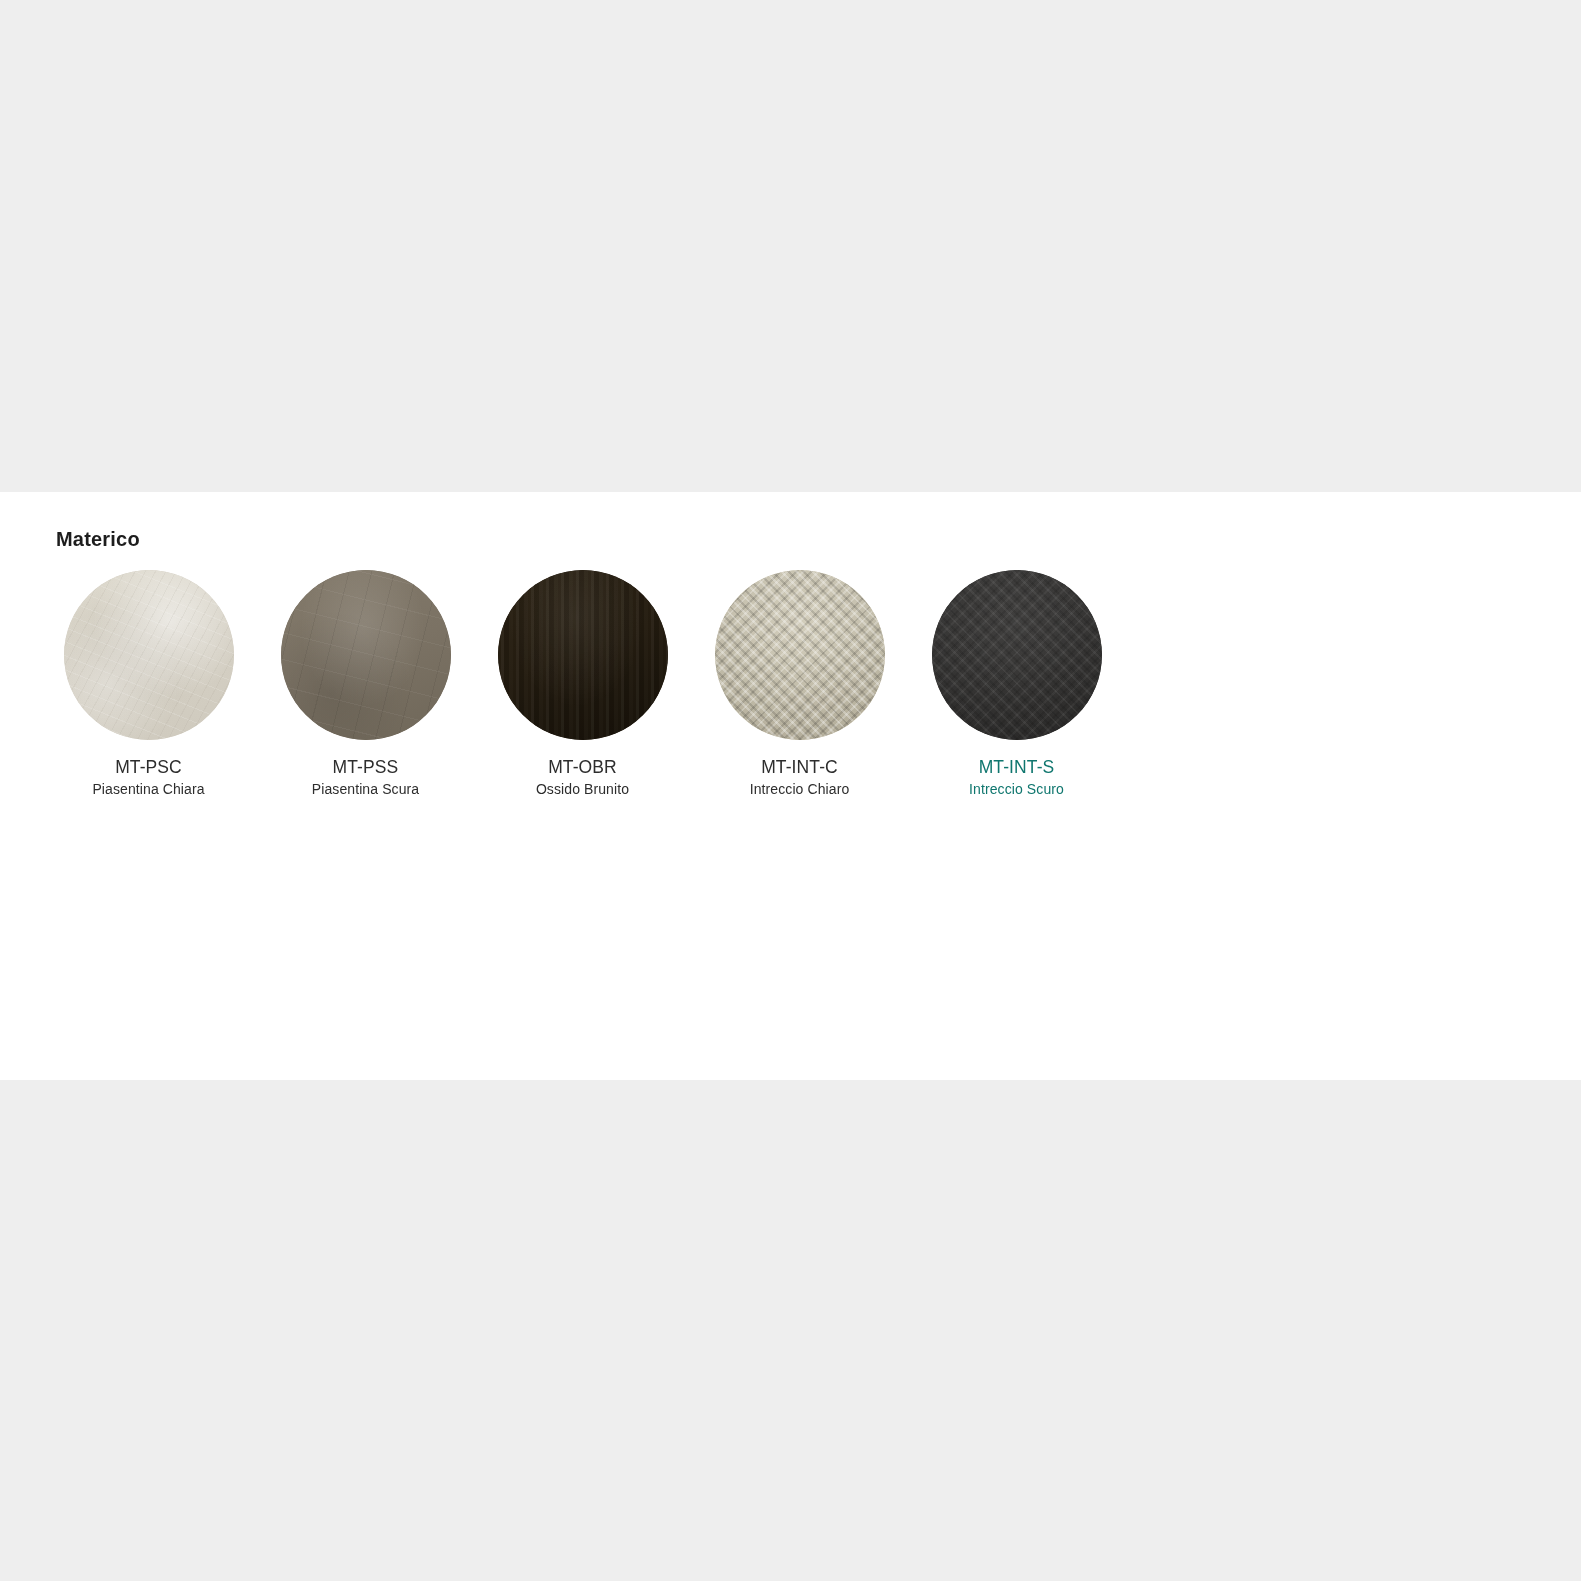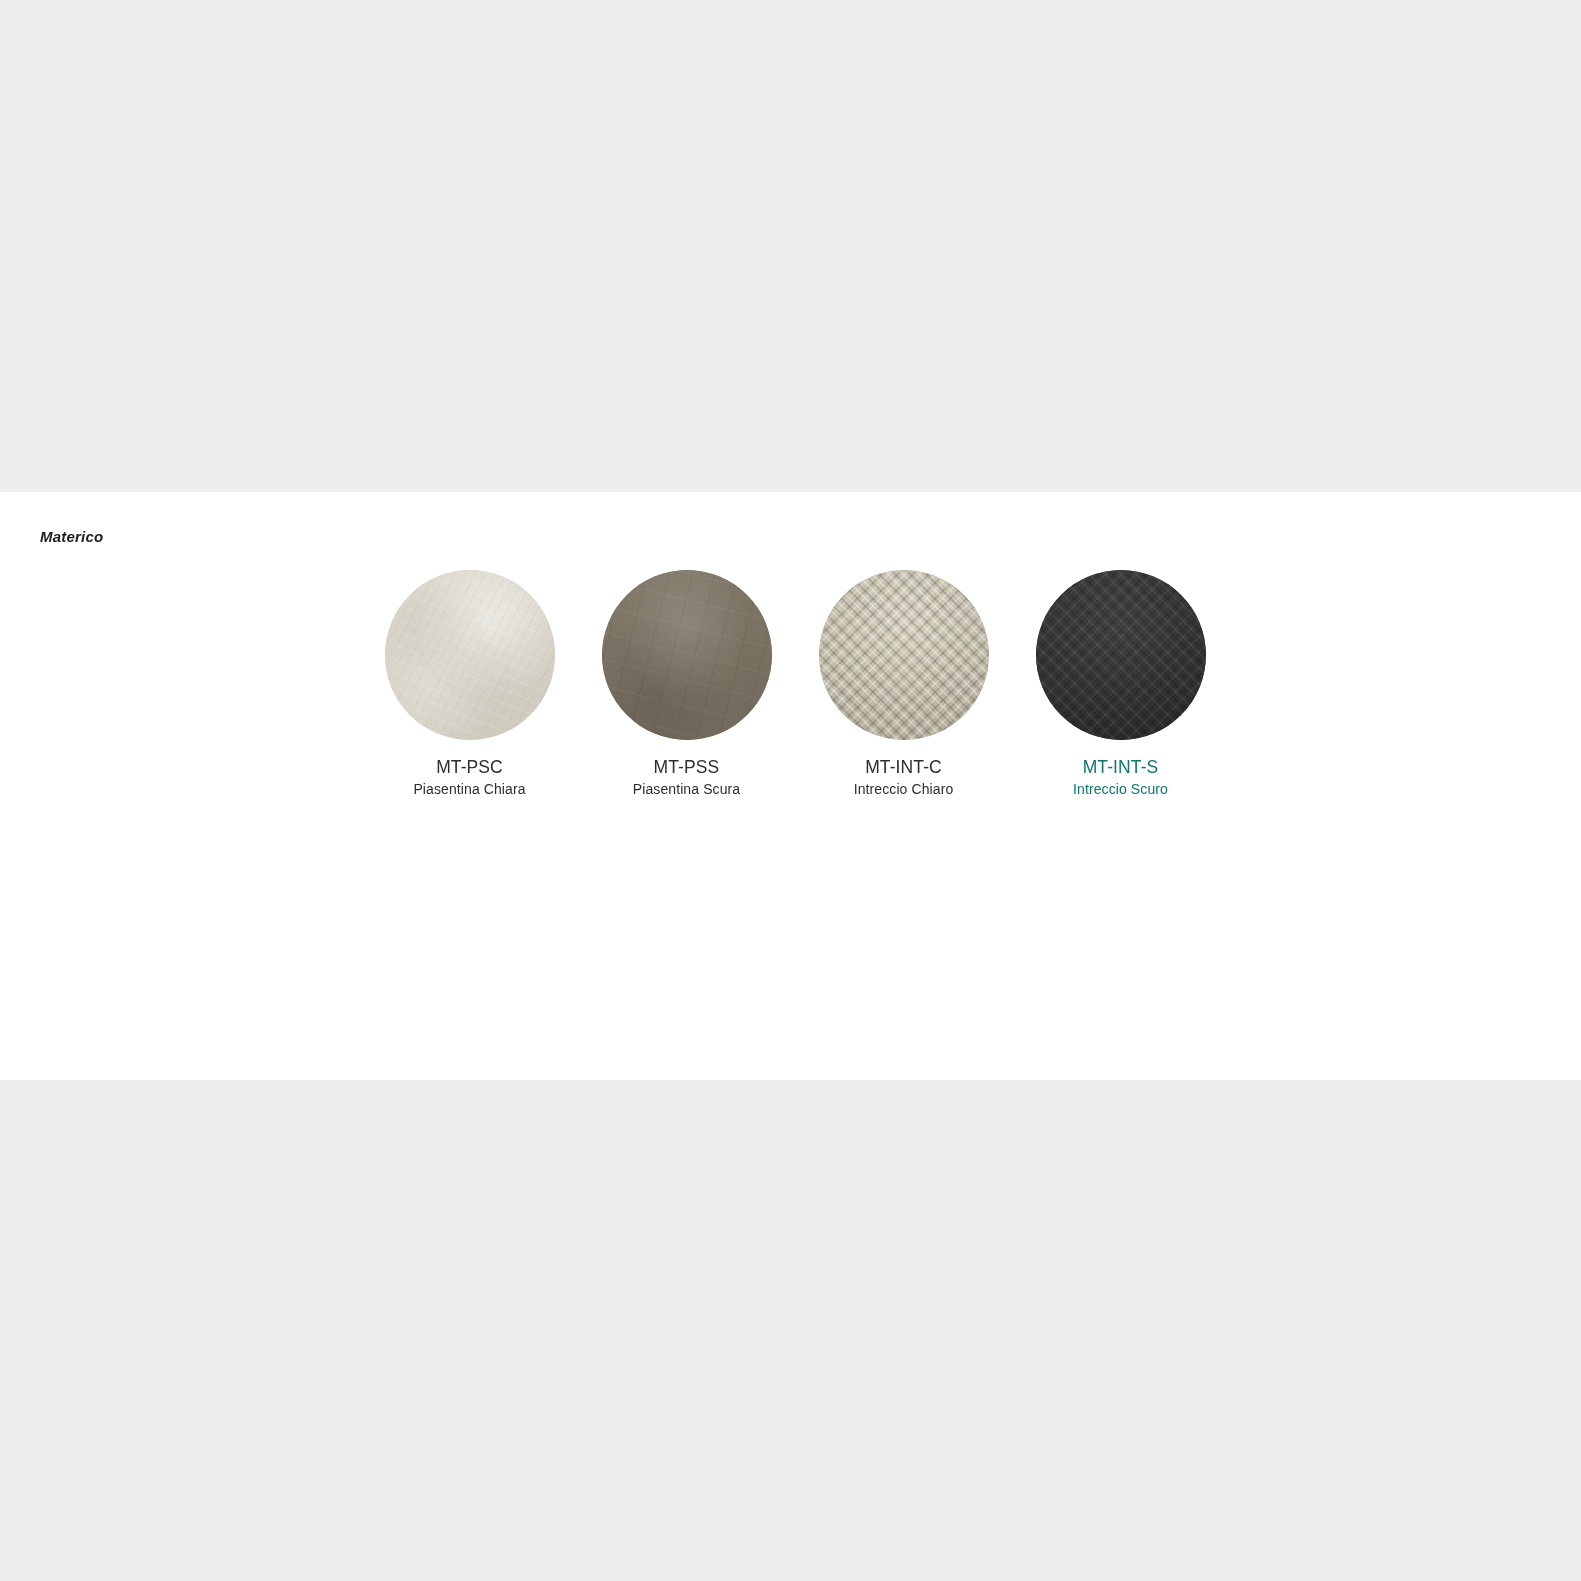--- a/index.html
+++ b/index.html
@@ -24,37 +24,35 @@
     position: absolute;
     left: 0;
     top: 492px;
     width: 1581px;
     height: 588px;
     background: #ffffff;
   }
 
   .section-title {
     position: absolute;
-    left: 40px;
+    left: 56px;
     top: 36px;
-    font-size: 15px;
+    font-size: 20px;
     font-weight: bold;
     letter-spacing: 0.2px;
     color: #1d1d1d;
-    font-style: italic;
   }
 
   .swatch-grid {
     position: absolute;
     left: 40px;
     top: 78px;
     width: 1510px;
     display: flex;
     flex-wrap: wrap;
-    justify-content: center;
   }
 
   .swatch-cell {
     width: 217px;
     margin-bottom: 14px;
     display: flex;
     flex-direction: column;
     align-items: center;
   }
 
@@ -256,20 +254,29 @@
     </div>
     <div class="swatch-caption" style="color: rgb(45, 45, 45);">
       <span class="swatch-code">MT-PSS</span>
       <span class="swatch-name">Piasentina Scura</span>
     </div>
   </div>
 
 
 
 
+  <div class="swatch-cell">
+    <div class="swatch-disc" style="background: rgb(36, 28, 16);">
+      <div class="tex t-obr"></div>
+    </div>
+    <div class="swatch-caption" style="color: rgb(45, 45, 45);">
+      <span class="swatch-code">MT-OBR</span>
+      <span class="swatch-name">Ossido Brunito</span>
+    </div>
+  </div>
 
   <div class="swatch-cell">
     <div class="swatch-disc" style="background: rgb(201, 195, 174);">
       <div class="tex t-intc"></div>
     </div>
     <div class="swatch-caption" style="color: rgb(45, 45, 45);">
       <span class="swatch-code">MT-INT-C</span>
       <span class="swatch-name">Intreccio Chiaro</span>
     </div>
   </div>

